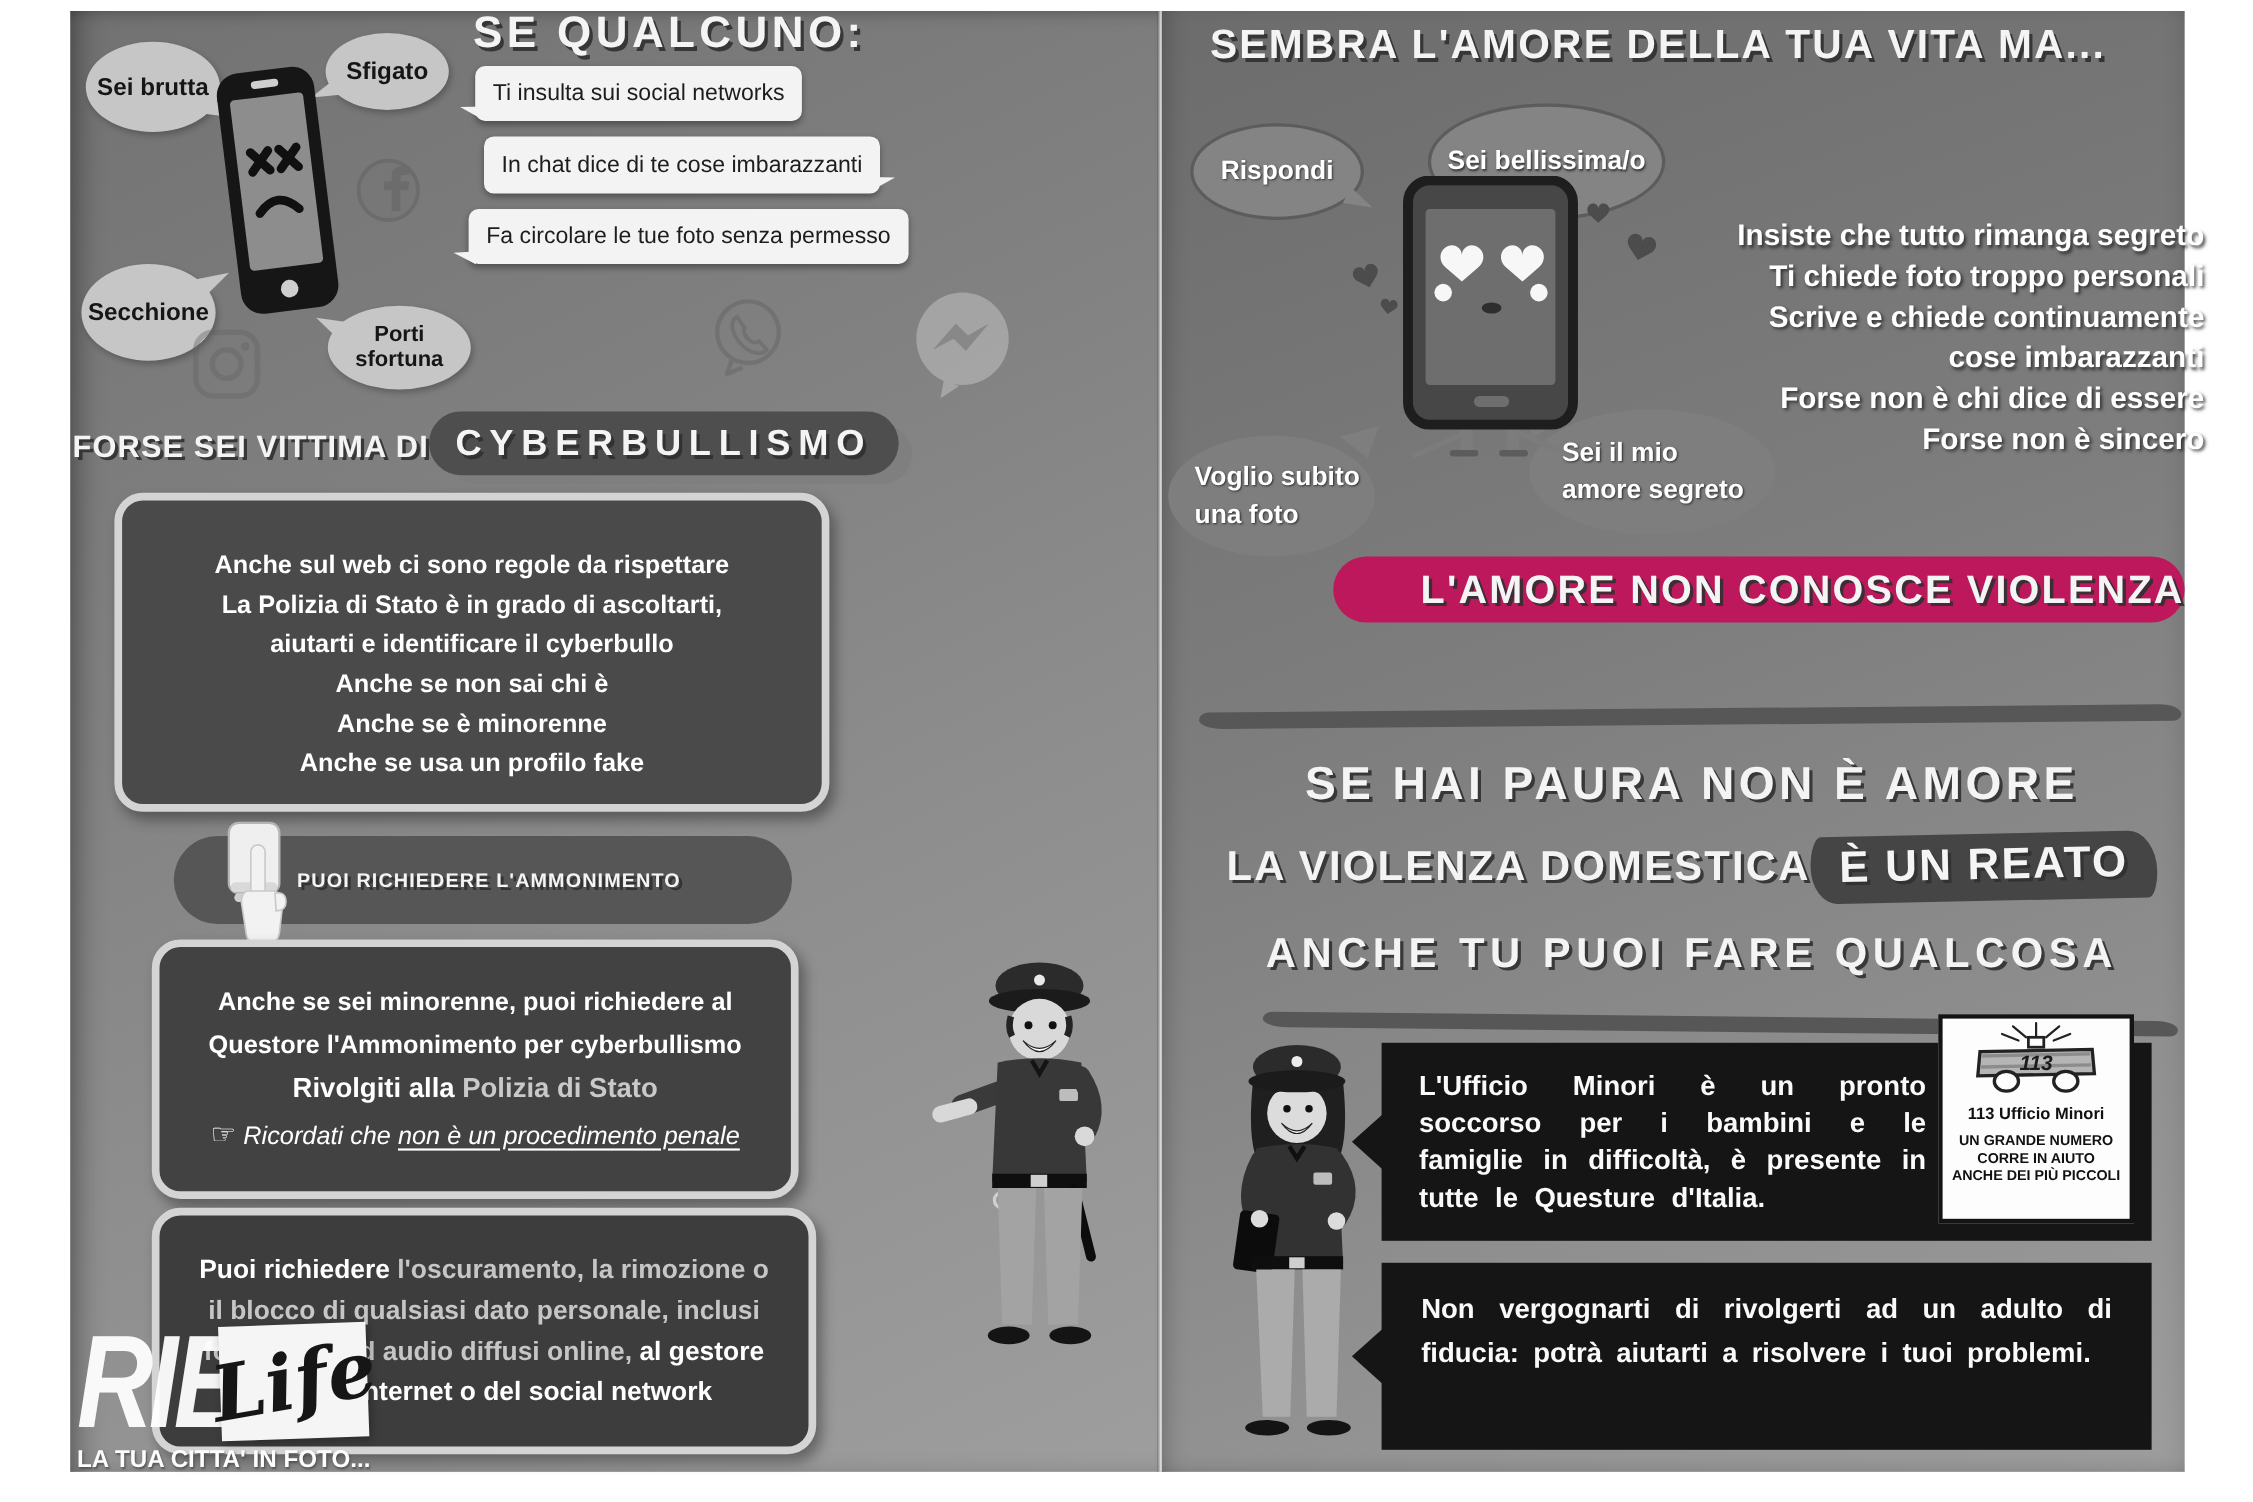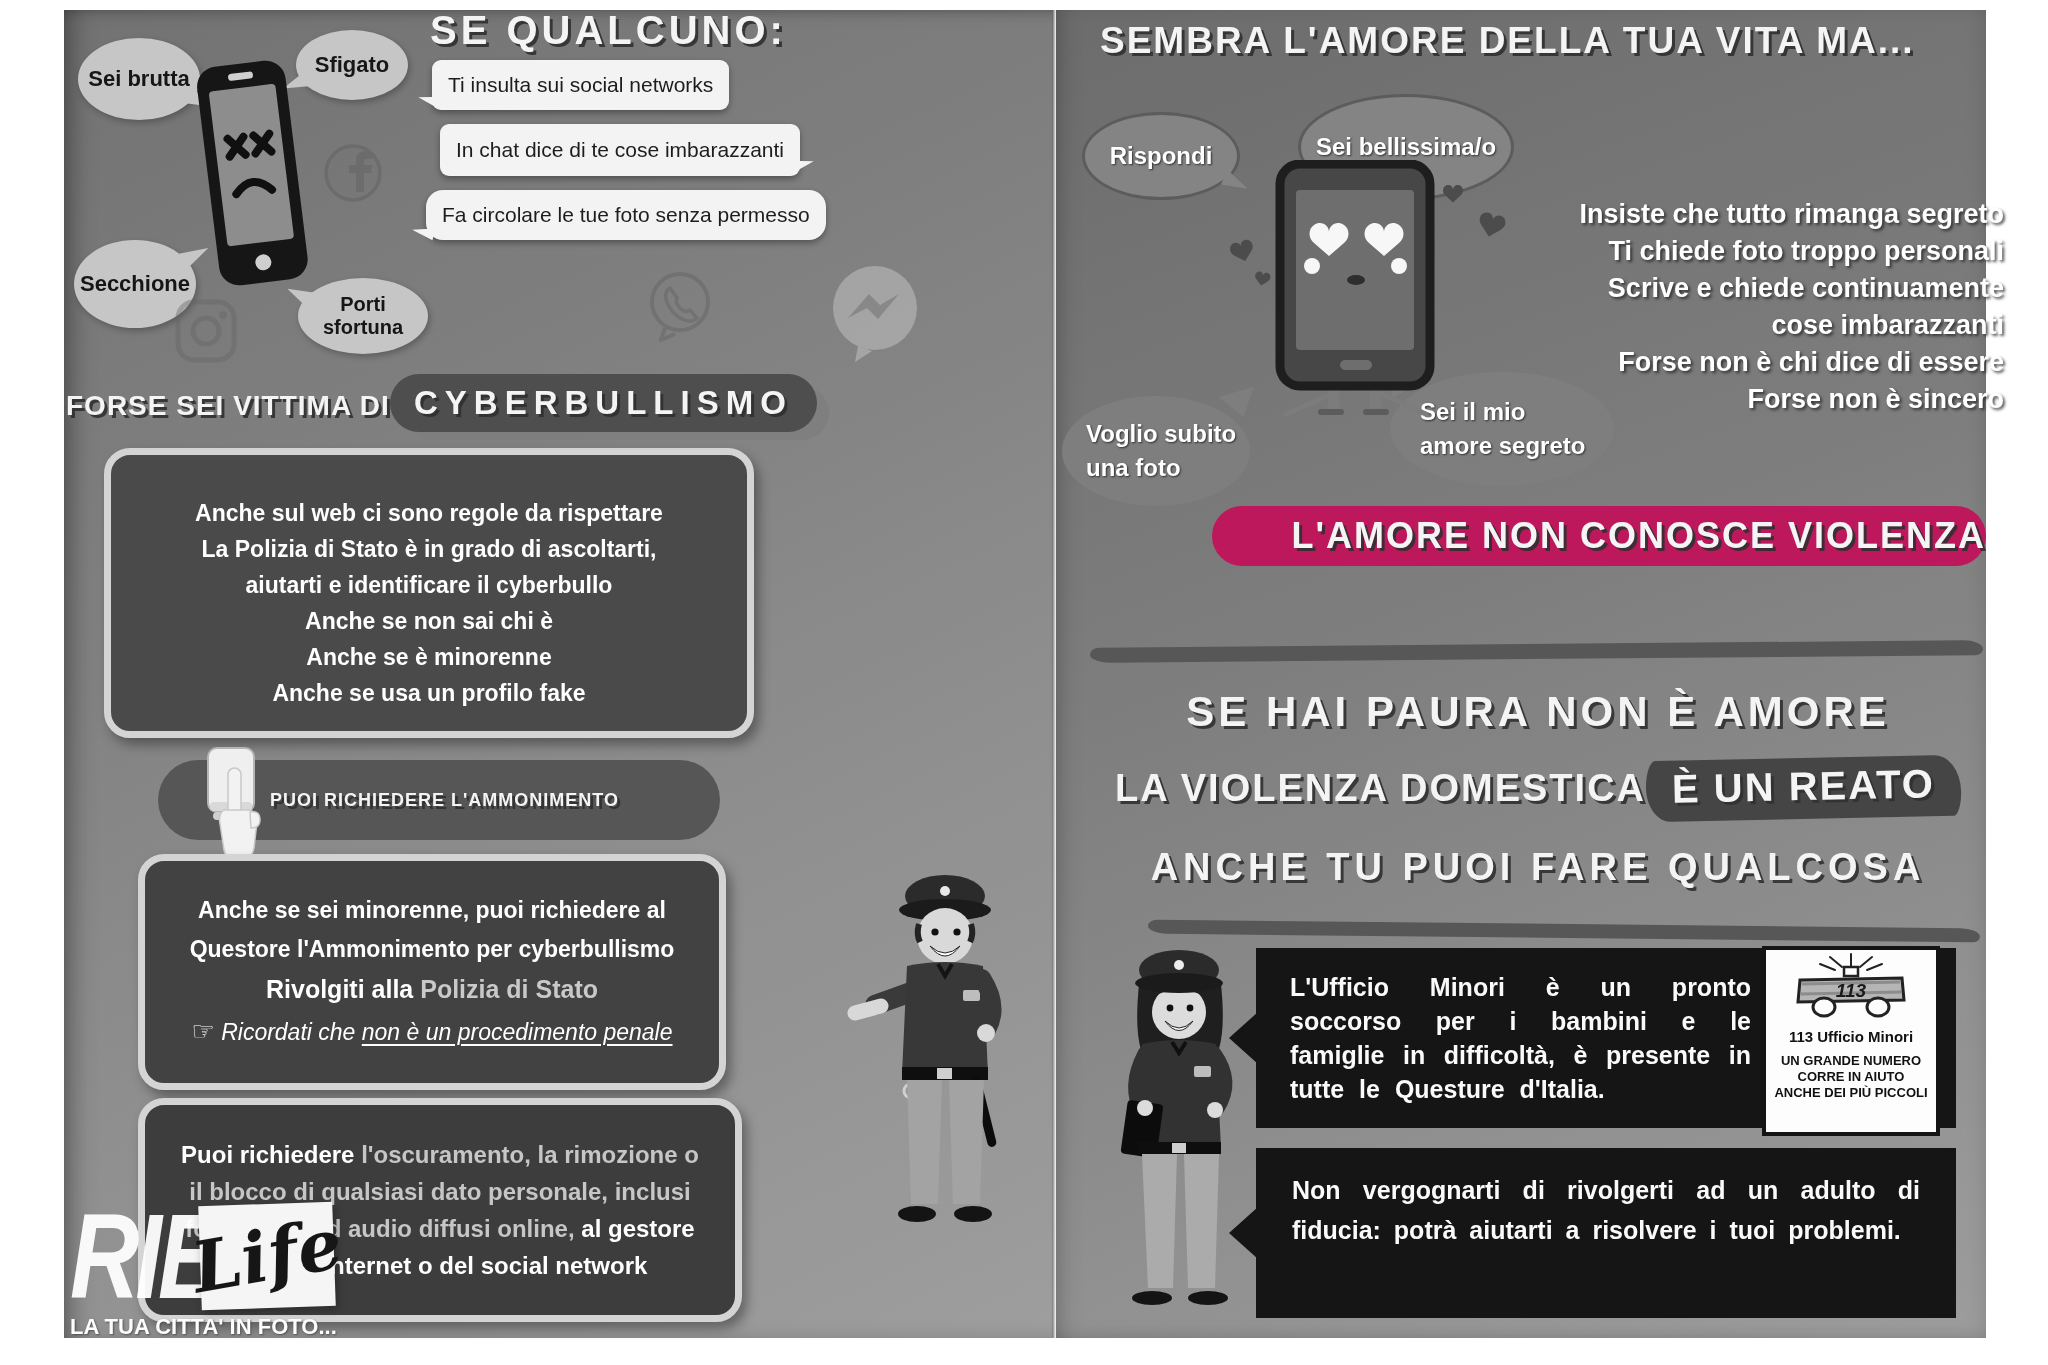--- a/index.html
+++ b/index.html
@@ -91,21 +91,21 @@
   </div>
 
   <div class="abs co" style="left:432px;top:60px;height:50px;">
     <span>Ti insulta sui social networks</span>
     <div class="abs tail" style="left:-14px;bottom:4px;border-width:6px 22px 6px 0;border-color:transparent #f3f3f3 transparent transparent;transform:rotate(14deg);"></div>
   </div>
   <div class="abs co" style="left:440px;top:124px;height:52px;">
     <span>In chat dice di te cose imbarazzanti</span>
     <div class="abs tail" style="right:-14px;bottom:6px;border-width:6px 0 6px 22px;border-color:transparent transparent transparent #f3f3f3;transform:rotate(-14deg);"></div>
   </div>
-  <div class="abs co" style="left:426px;top:190px;height:50px;border-radius:17px;">
+  <div class="abs co" style="left:426px;top:190px;height:50px;">
     <span>Fa circolare le tue foto senza permesso</span>
     <div class="abs tail" style="left:-14px;bottom:2px;border-width:6px 22px 6px 0;border-color:transparent #f3f3f3 transparent transparent;transform:rotate(12deg);"></div>
   </div>
 
   <div class="abs" style="left:322px;top:140px;opacity:.45;">
     <svg width="62" height="70" viewBox="0 0 62 70">
       <circle cx="31" cy="33" r="27" fill="rgba(95,95,95,.18)" stroke="#5d5d5d" stroke-width="3.5"></circle>
       <path d="M34 52 V33 h-7 v-8 h7 v-5 q0-9 10-9 h6 v8 h-5 q-3 0 -3 3 v3 h8 l-1 8 h-7 v19 z" fill="#5d5d5d"></path>
     </svg>
   </div>
@@ -335,21 +335,21 @@
       <ellipse cx="70" cy="362" rx="20" ry="7" fill="#141414"></ellipse>
       <ellipse cx="126" cy="362" rx="20" ry="7" fill="#141414"></ellipse>
     </svg>
   </div>
 
   <div class="abs blackbox" style="left:1256px;top:948px;width:700px;height:180px;box-sizing:border-box;padding:22px 205px 22px 34px;">
     <div class="arrow-left"></div>
     <p style="font-size:25px;line-height:34px;word-spacing:8px;">L'Ufficio Minori è un pronto soccorso per i bambini e le famiglie in difficoltà, è presente in tutte le Questure d'Italia.</p>
   </div>
 
-  <div class="abs logoBox" style="left:1762px;top:922px;width:178px;height:190px;padding:0 6px;box-sizing:border-box;z-index:3;margin-top:24px;">
+  <div class="abs logoBox" style="left:1762px;top:922px;width:178px;height:190px;padding:0 6px;box-sizing:border-box;z-index:3;">
     <svg width="130" height="74" viewBox="0 0 130 74">
       <g stroke="#222" stroke-width="2" fill="none" stroke-linecap="round">
         <line x1="65" y1="16" x2="65" y2="4"></line>
           <line x1="56" y1="17" x2="44" y2="7"></line>
         <line x1="74" y1="17" x2="86" y2="7"></line>
           <line x1="49" y1="20" x2="34" y2="14"></line>
         <line x1="81" y1="20" x2="96" y2="14"></line>
       </g>
       <rect x="58" y="17" width="14" height="9" fill="none" stroke="#222" stroke-width="2.5"></rect>
       <path d="M14 30 L116 28 L118 50 L12 52 Z" fill="#b5b5b5" stroke="#222" stroke-width="3"></path>

